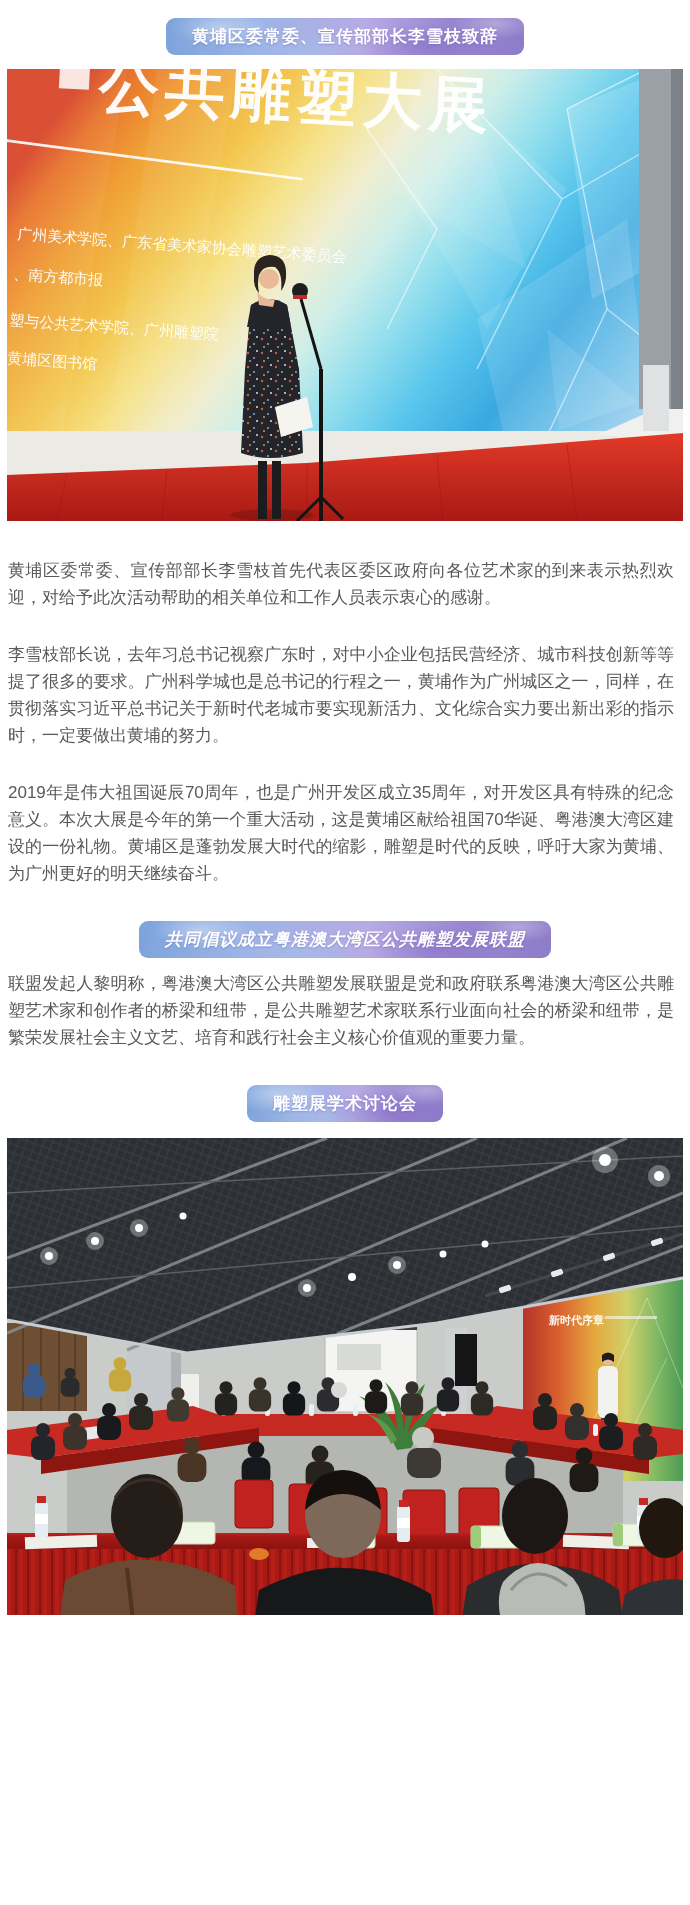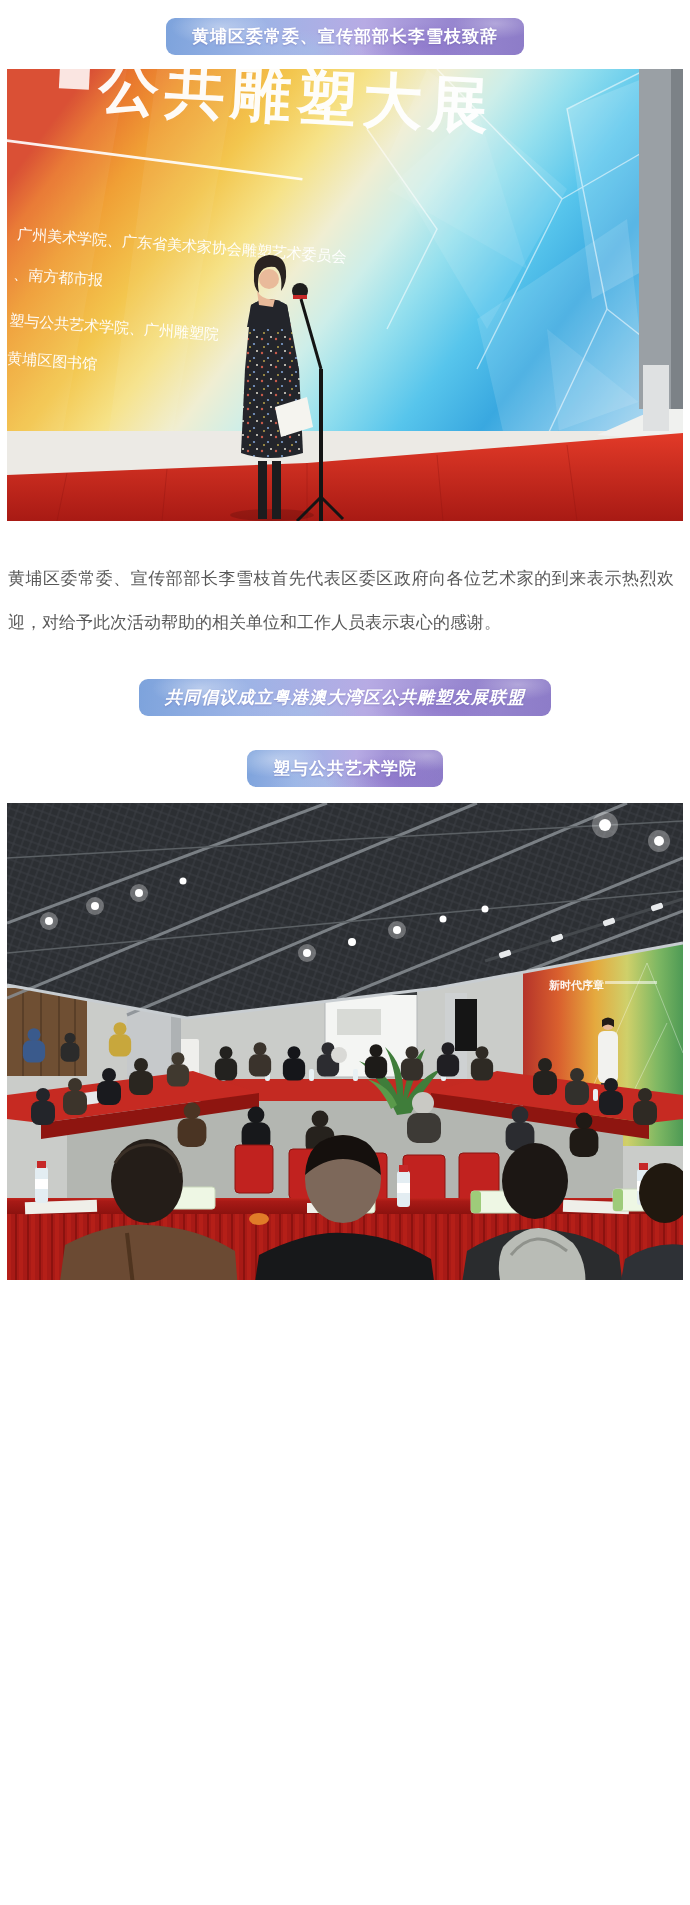--- a/index.html
+++ b/index.html
@@ -21,21 +21,21 @@
       radial-gradient(80px 30px at 40% 90%, rgba(160,200,235,.40), transparent 70%),
       linear-gradient(96deg,#7da3dc 0%,#9db4e6 26%,#b7abe4 55%,#9887d0 78%,#8d7cc8 100%);
     text-shadow:0 1px 2px rgba(90,80,160,.35);
   }
   .pill.first { margin-top:18px; }
   .pill.second { margin-top:34px; margin-bottom:12px;font-style:italic; }
   .pill.third { margin-top:34px; margin-bottom:16px; }
   
   .article-body { padding:0 8px; margin-top:36px; }
   .article-body p {
-    font-size:17px; line-height:44px; color:#595959;
+    font-size:17px; line-height:27px; color:#595959;
     text-align:justify; margin:0 8px 30px 0;
   }
   
   .photo {
     position:relative; width:676px; margin:14px 7px 0 7px;
     overflow:hidden; background:#ddd;
   }
   .photo svg { display:block; }
   #photo1 { height:452px; }
   #photo2 { height:477px; margin-top:0; }
@@ -147,28 +147,31 @@
       <line x1="294" y1="230" x2="314" y2="300" stroke="#141414" stroke-width="3"></line>
       <line x1="314" y1="300" x2="314" y2="452" stroke="#141414" stroke-width="4"></line>
       <line x1="314" y1="428" x2="290" y2="452" stroke="#141414" stroke-width="3"></line>
       <line x1="314" y1="428" x2="336" y2="450" stroke="#141414" stroke-width="3"></line>
     </g>
   </svg>
 </div>
 
 <div class="article-body">
   <p>黄埔区委常委、宣传部部长李雪枝首先代表区委区政府向各位艺术家的到来表示热烈欢迎，对给予此次活动帮助的相关单位和工作人员表示衷心的感谢。</p>
+  <p>李雪枝部长说，去年习总书记视察广东时，对中小企业包括民营经济、城市科技创新等等提了很多的要求。广州科学城也是总书记的行程之一，黄埔作为广州城区之一，同样，在贯彻落实习近平总书记关于新时代老城市要实现新活力、文化综合实力要出新出彩的指示时，一定要做出黄埔的努力。</p>
+  <p>2019年是伟大祖国诞辰70周年，也是广州开发区成立35周年，对开发区具有特殊的纪念意义。本次大展是今年的第一个重大活动，这是黄埔区献给祖国70华诞、粤港澳大湾区建设的一份礼物。黄埔区是蓬勃发展大时代的缩影，雕塑是时代的反映，呼吁大家为黄埔、为广州更好的明天继续奋斗。</p>
 </div>
 
 <div class="pill second">共同倡议成立粤港澳大湾区公共雕塑发展联盟</div>
 
 <div class="article-body" style="margin-top:0;">
+  <p>联盟发起人黎明称，粤港澳大湾区公共雕塑发展联盟是党和政府联系粤港澳大湾区公共雕塑艺术家和创作者的桥梁和纽带，是公共雕塑艺术家联系行业面向社会的桥梁和纽带，是繁荣发展社会主义文艺、培育和践行社会主义核心价值观的重要力量。</p>
 </div>
 
-<div class="pill third">塑与公共艺术学院</div>
+<div class="pill third">雕塑展学术讨论会</div>
 
 <div class="photo" id="photo2">
   <svg viewBox="0 0 676 500" width="676" height="500">
     <defs>
       <linearGradient id="wallkv" x1="0" y1="0" x2="1" y2="0">
         <stop offset="0" stop-color="#b5342a"></stop>
           <stop offset="0.22" stop-color="#d95f2e"></stop>
         <stop offset="0.45" stop-color="#e5a93e"></stop>
           <stop offset="0.65" stop-color="#cfd06a"></stop>
         <stop offset="0.84" stop-color="#7fb863"></stop>

